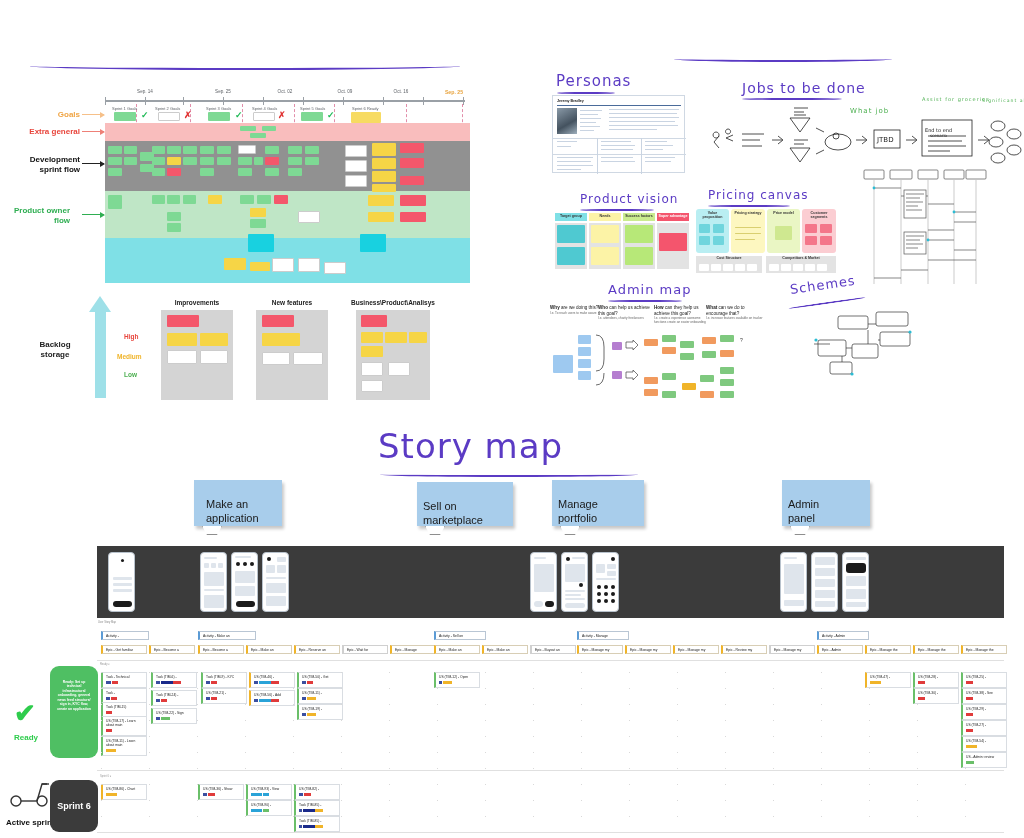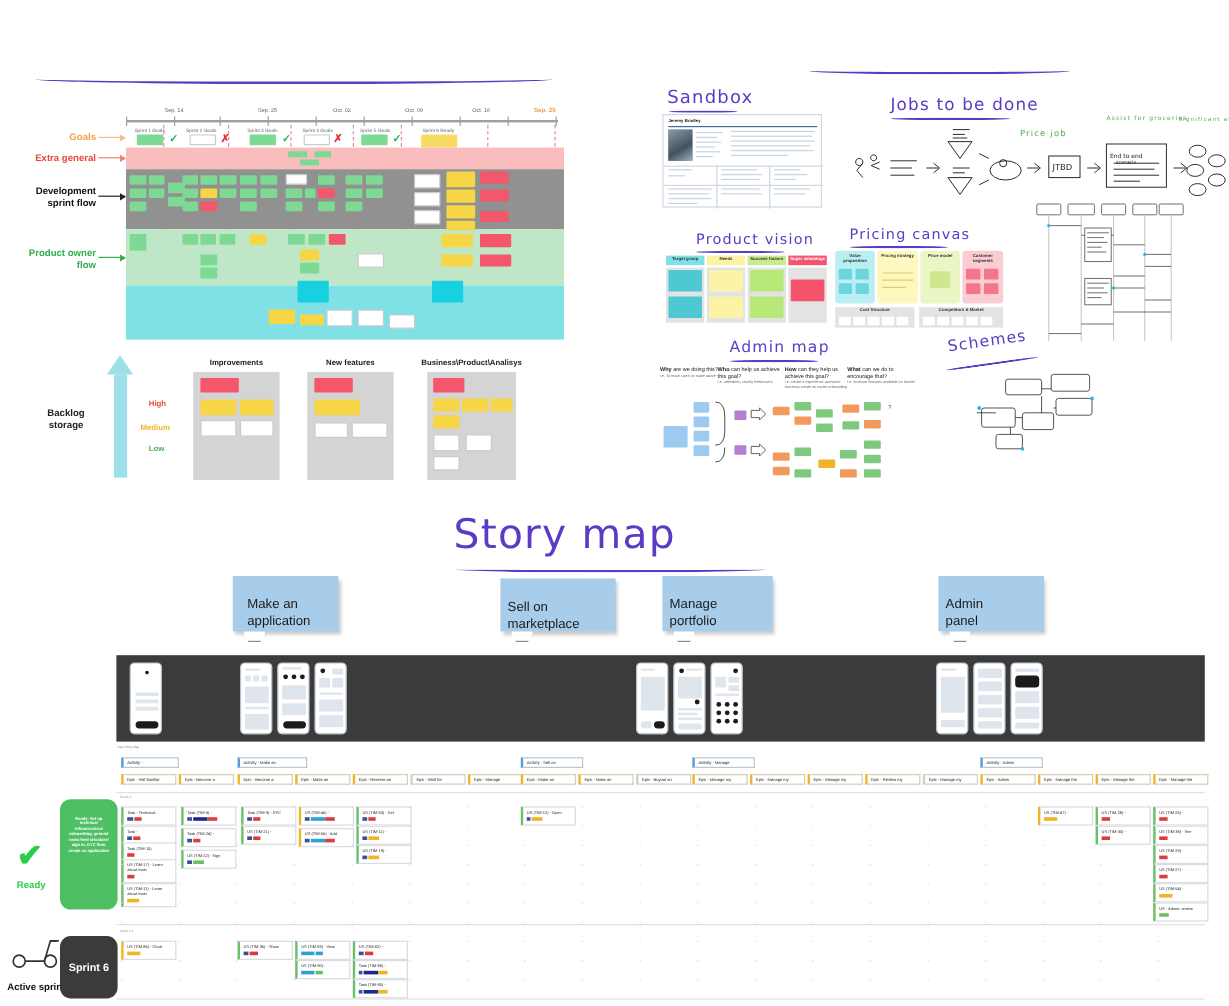--- a/index.html
+++ b/index.html
@@ -159,21 +159,21 @@
 
   <div class="abs rm-rowlabel" style="left:10px; top:110px; width:70px; color:#f0a545;">Goals</div>
   <div class="rm-arrow" style="left:82px; top:114px; width:22px; color:#f6c089;"></div>
 
   <div class="abs rm-rowlabel" style="left:10px; top:127px; width:70px; color:#e8453c;">Extra general</div>
   <div class="rm-arrow" style="left:82px; top:131px; width:22px; color:#ee8077;"></div>
 
   <div class="abs rm-rowlabel" style="left:10px; top:155px; width:70px; color:#111;">Development<br>sprint flow</div>
   <div class="rm-arrow" style="left:82px; top:163px; width:22px; color:#222;"></div>
 
-  <div class="abs rm-rowlabel" style="left:10px; top:206px; width:70px; color:#2fae52;">Product owner<br>flow</div>
+  <div class="abs rm-rowlabel" style="left:0; top:206px; width:70px; color:#2fae52;">Product owner<br>flow</div>
   <div class="rm-arrow" style="left:82px; top:214px; width:22px; color:#2fae52;"></div>
 
   <div class="timeline">
     <div class="tl-tick" style="left:0px;"></div>
     <div class="tl-tick" style="left:40px;"></div>
     <div class="tl-tick" style="left:78px;"></div>
     <div class="tl-tick" style="left:118px;"></div>
     <div class="tl-tick" style="left:158px;"></div>
     <div class="tl-tick" style="left:198px;"></div>
     <div class="tl-tick" style="left:238px;"></div>
@@ -333,21 +333,21 @@
     <div class="chip w" style="left:5px; top:52px; width:22px; height:14px;"></div>
     <div class="chip w" style="left:32px; top:52px; width:22px; height:14px;"></div>
     <div class="chip w" style="left:5px; top:70px; width:22px; height:12px;"></div>
   </div>
 </div>
 
 <div class="abs" id="sandbox-section" style="left:512px; top:0; width:512px; height:420px;">
 
   <div class="hand-underline" style="left:162px; top:56px; width:218px; height:6px;"></div>
 
-  <div class="abs hand" style="left:44px; top:72px; font-size:15px;">Sandbox</div>
+  <div class="abs hand" style="left:44px; top:72px; font-size:15px;">Personas</div>
   <div class="hand-underline" style="left:45px; top:92px; width:58px;"></div>
 
   <div class="persona-card" style="left:40px; top:95px; width:133px; height:78px;">
     <div class="abs" style="left:4px; top:12px; width:20px; height:26px; background:#6e7d8c;
                 background-image:linear-gradient(150deg,#8a9aa8,#44525f 60%,#9fb0bd);"></div>
     <div class="abs" style="left:4px; top:3px; font-size:3.6px; font-weight:bold; color:#222;">Jeremy Bradley</div>
     <div class="persona-line" style="left:4px; top:9px; width:124px; background:#4a6b9a; height:1px;"></div>
     <div class="abs" style="left:27px; top:12px; width:24px; height:26px;">
       <div class="persona-line" style="left:0; top:2px;  width:22px;"></div>
       <div class="persona-line" style="left:0; top:6px;  width:18px;"></div>
@@ -425,21 +425,21 @@
       <ellipse cx="296" cy="28" rx="7" ry="5"></ellipse>
       <ellipse cx="312" cy="36" rx="7" ry="5"></ellipse>
       <ellipse cx="294" cy="44" rx="7" ry="5"></ellipse>
       <ellipse cx="312" cy="52" rx="7" ry="5"></ellipse>
       <ellipse cx="296" cy="60" rx="7" ry="5"></ellipse>
     </g>
     <text x="175" y="44" font-size="7" font-family="DejaVu Sans, sans-serif" fill="#222">JTBD</text>
     <text x="223" y="34" font-size="5" font-family="DejaVu Sans, sans-serif" fill="#222">End to end</text>
     <text x="228" y="39" font-size="4" font-family="DejaVu Sans, sans-serif" fill="#222">scenario</text>
   </svg>
-  <div class="abs hand" style="left:338px; top:107px; font-size:7px; color:#4caf50;">Price job</div>
+  <div class="abs hand" style="left:338px; top:107px; font-size:7px; color:#4caf50;">What job</div>
   <div class="abs hand" style="left:410px; top:96px; font-size:5px; color:#4caf50;">Assist for groceries</div>
   <div class="abs hand" style="left:470px; top:98px; font-size:4.6px; color:#4caf50;">Significant about motivation</div>
 
   <div class="abs hand" style="left:68px; top:192px; font-size:12px;">Product vision</div>
   <div class="hand-underline" style="left:68px; top:209px; width:74px;"></div>
 
   <div class="abs" style="left:42px; top:213px; width:134px; height:60px;">
     <div class="pv-head" style="left:1px; top:0; width:32px; background:#7fe0e6; padding:2px 0;">Target group</div>
     <div class="pv-head" style="left:35px; top:0; width:32px; background:#fcf3a6; padding:2px 0;">Needs</div>
     <div class="pv-head" style="left:69px; top:0; width:32px; background:#caeb8f; padding:2px 0;">Success factors</div>

